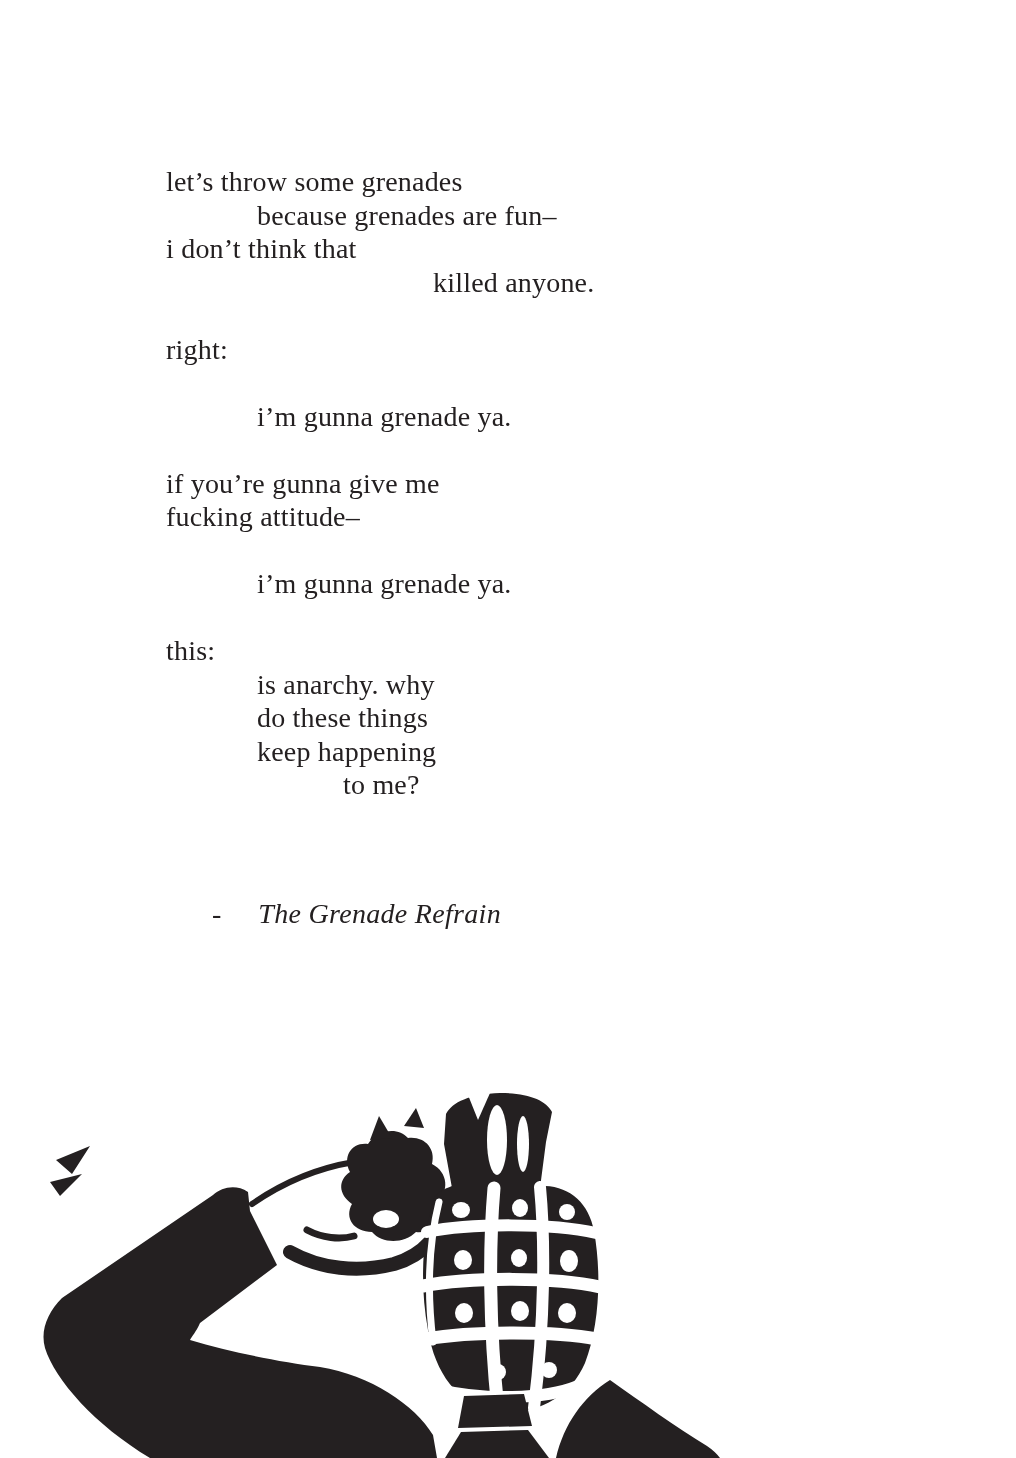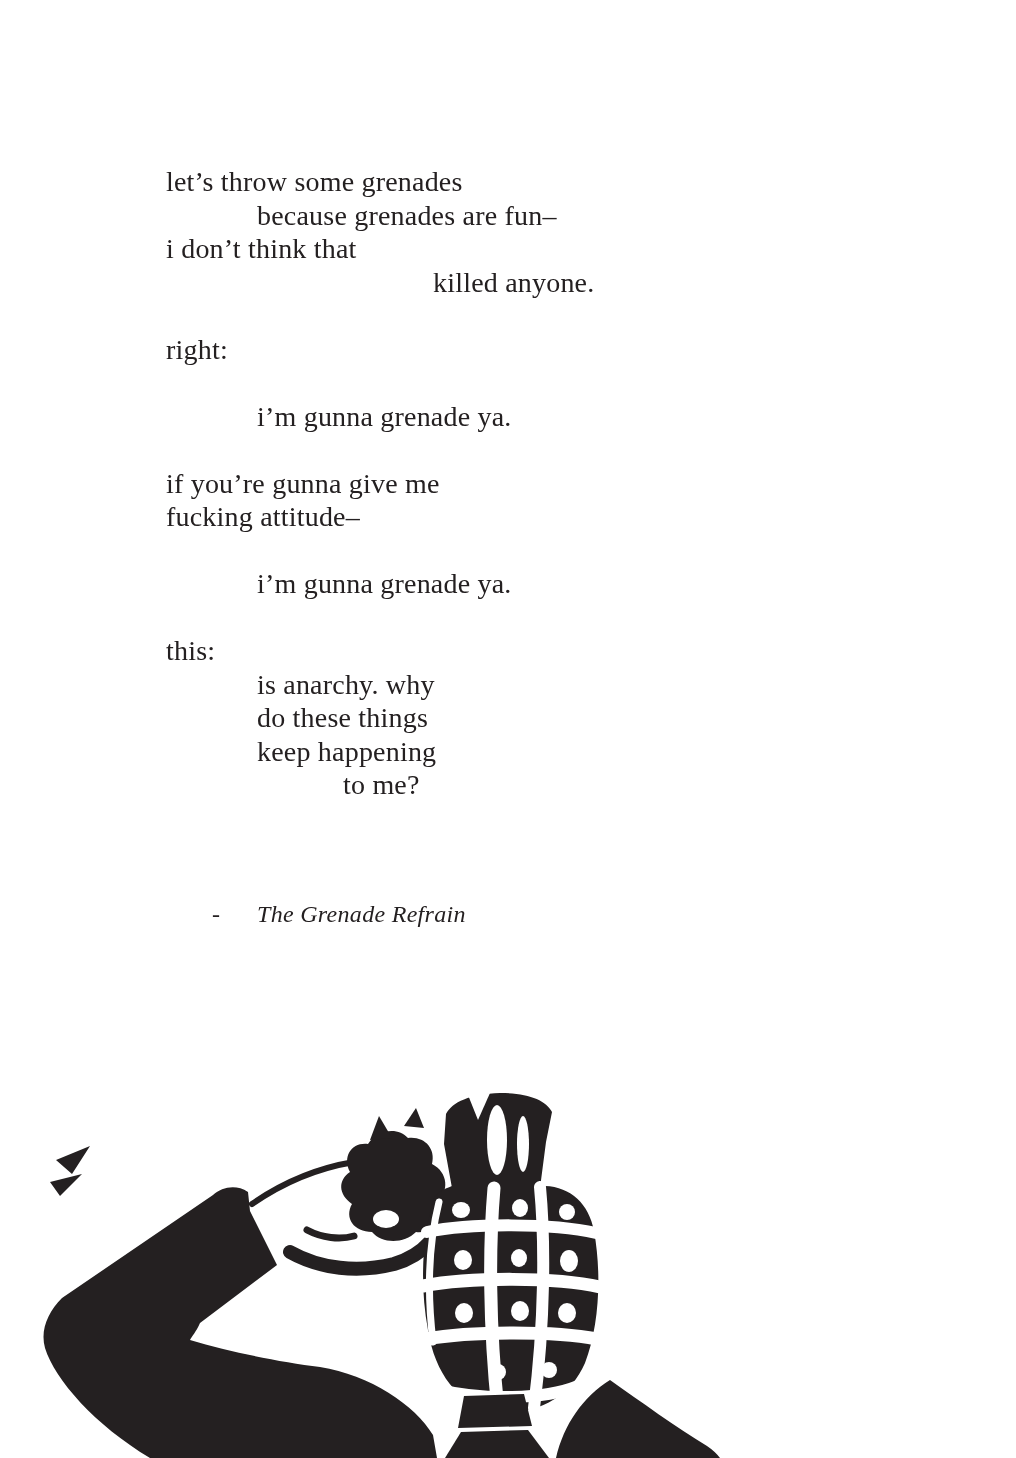--- a/index.html
+++ b/index.html
@@ -19,21 +19,21 @@
     font-size: 28px;
     line-height: 33.5px;
     white-space: pre;
     letter-spacing: 0.2px;
   }
   .poem-line { min-height: 33.5px; }
   .attribution {
     position: absolute;
     left: 166px;
     top: 897px;
-    font-size: 24px;
+    font-size: 28px;
     line-height: 34px;
   }
   .attribution .dash {
     display: inline-block;
     margin-left: 46px;
     font-style: normal;
   }
   .attribution .title {
     display: inline-block;
     margin-left: 37px;

